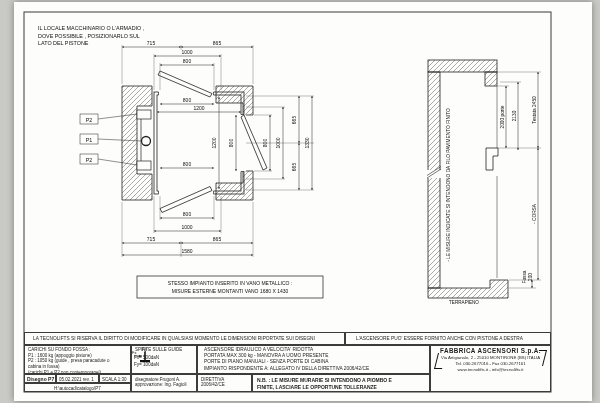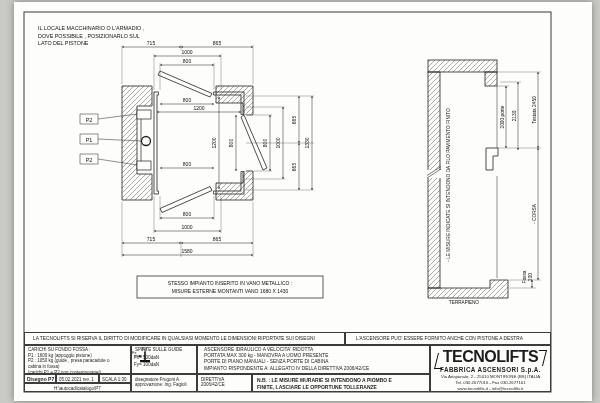--- a/index.html
+++ b/index.html
@@ -226,21 +226,20 @@
 <div class="cell t48 pad" style="left:197px;top:345px;width:233px;height:29px;padding-left:6px;">
   <div class="nw">ASCENSORE IDRAULICO A VELOCITA' RIDOTTA</div>
   <div class="nw">PORTATA MAX 300 kg - MANOVRA A UOMO PRESENTE</div>
   <div class="nw">PORTE DI PIANO MANUALI - SENZA PORTE DI CABINA</div>
   <div class="nw">IMPIANTO RISPONDENTE A: ALLEGATO IV DELLA DIRETTIVA 2006/42/CE</div>
 </div>
 
 <div class="cell ctr" style="left:430px;top:345px;width:121px;height:47px;">
   <div class="bkt bkt-l"></div>
   <div class="bkt bkt-r"></div>
-  <div class="logo-name">TECNOLIFTS</div>
   <div class="logo-sub nw">FABBRICA ASCENSORI S.p.A.</div>
   <div class="logo-addr">
     <div class="nw">Via Artigianale, 2 - 25010 MONTIRONE (BS) ITALIA</div>
     <div class="nw">Tel. 030.2677016 - Fax 030.2677161</div>
     <div class="nw">www.tecnolifts.it - info@tecnolifts.it</div>
   </div>
 </div>
 
 <div class="cell t5 b nw" style="left:24px;top:374px;width:32px;height:9px;padding:1px 2px;">Disegno P7</div>
 <div class="cell t45 nw" style="left:56px;top:374px;width:43px;height:9px;padding:1.5px 2px;">05.02.2021 rev. 1</div>

